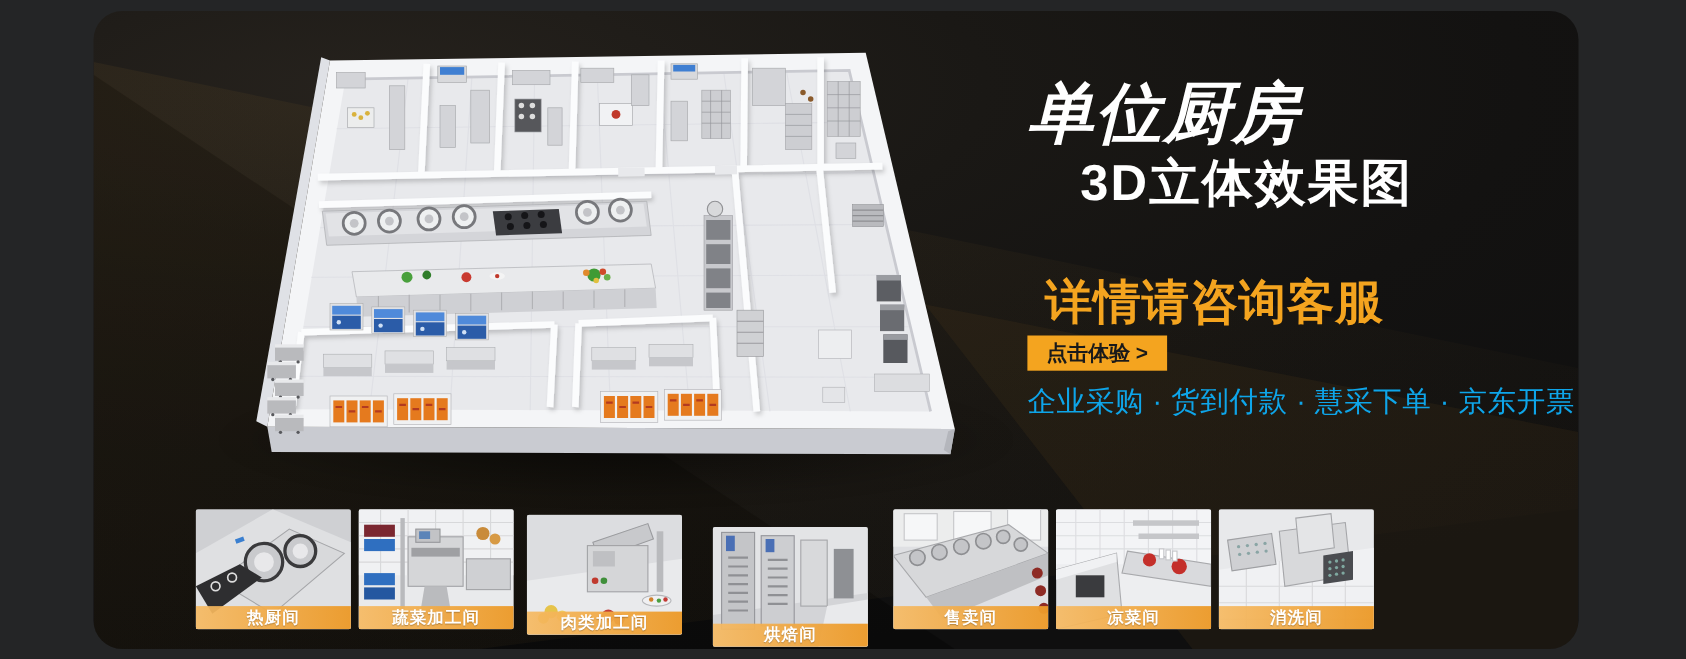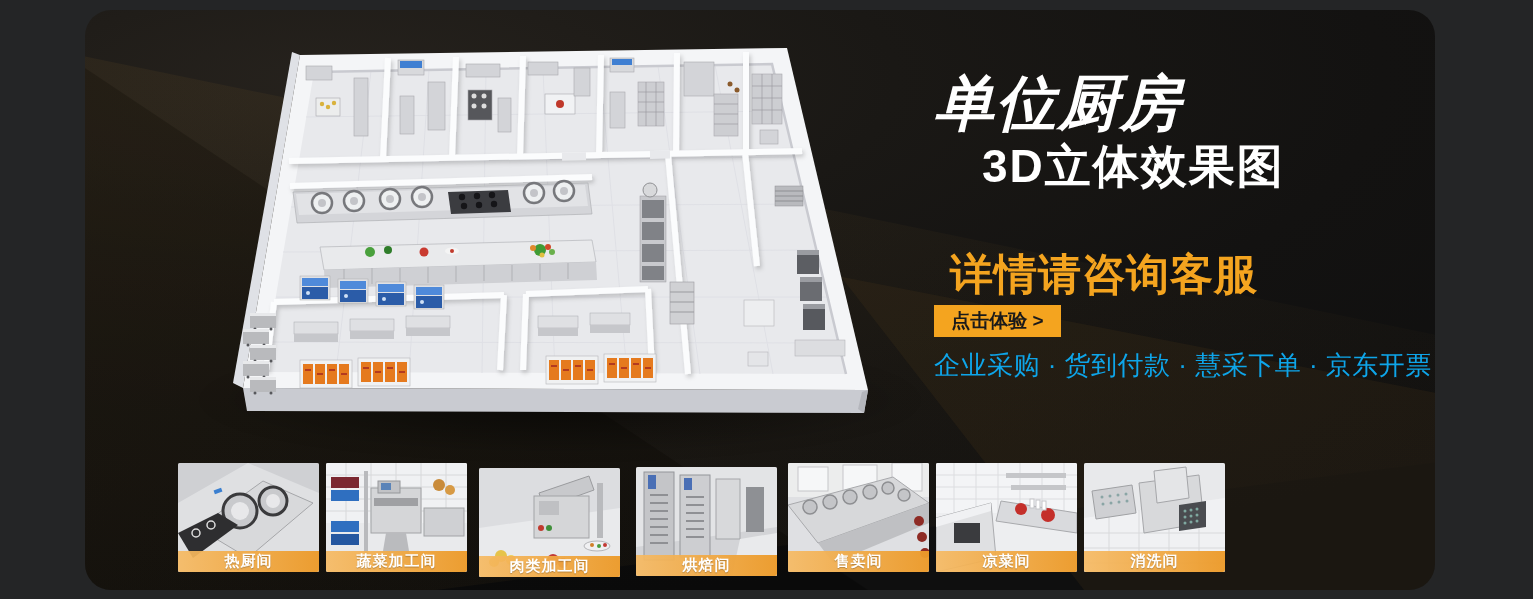--- a/index.html
+++ b/index.html
@@ -392,21 +392,21 @@
           <circle cx="84" cy="95" r="5" fill="#a32b27"></circle>
         <ellipse cx="118" cy="78" rx="13" ry="5" fill="#f0f0f2" stroke="#b5b6b9"></ellipse>
         <circle cx="113" cy="77" r="2" fill="#d0802a"></circle>
           <circle cx="120" cy="78" r="2" fill="#4a9e3f"></circle>
           <circle cx="126" cy="77" r="2" fill="#c23b35"></circle>
       </svg>
       <figcaption class="band">肉类加工间</figcaption>
     </figure>
 
 
-    <figure class="thumb" style="margin:4px">
+    <figure class="thumb" style="margin:16px">
       <svg width="141" height="109" viewBox="0 0 141 109">
         <rect width="141" height="109" fill="#e3e4e6"></rect>
         <polygon points="0,80 141,60 141,109 0,109" fill="#d3d4d7"></polygon>
         <rect x="8" y="5" width="30" height="88" fill="#c4c5c8" stroke="#94959a"></rect>
         <rect x="12" y="8" width="8" height="14" fill="#4a6fb5"></rect>
         <path d="M14,28h18M14,36h18M14,44h18M14,52h18M14,60h18M14,68h18M14,76h18" stroke="#8f9094" stroke-width="2"></path>
         <rect x="44" y="8" width="30" height="82" fill="#cdced1" stroke="#94959a"></rect>
         <rect x="48" y="11" width="8" height="12" fill="#4a6fb5"></rect>
         <path d="M50,30h18M50,38h18M50,46h18M50,54h18M50,62h18M50,70h18" stroke="#8f9094" stroke-width="2"></path>
         <rect x="80" y="12" width="24" height="60" fill="#d8d9db" stroke="#a5a6a9"></rect>

